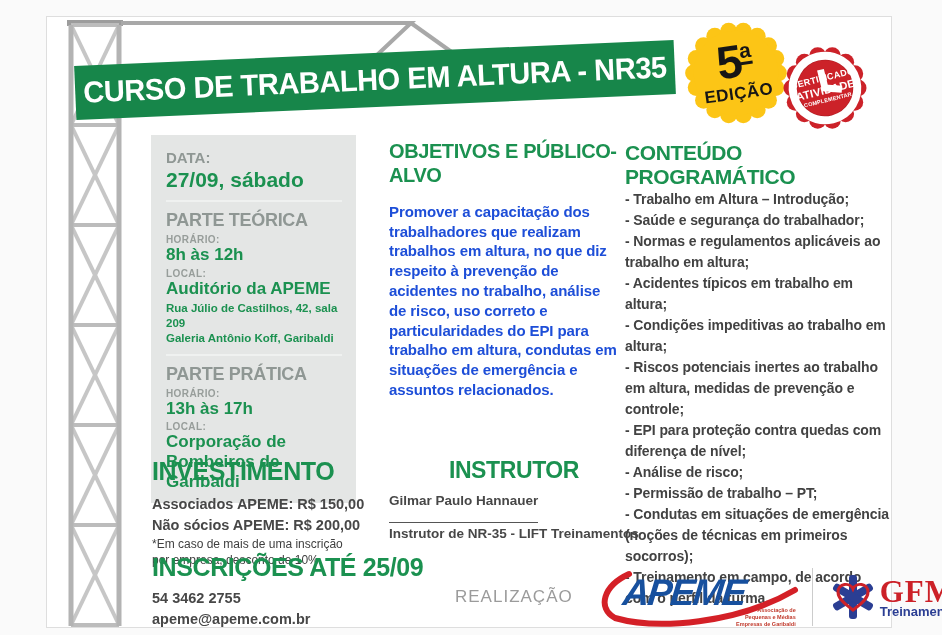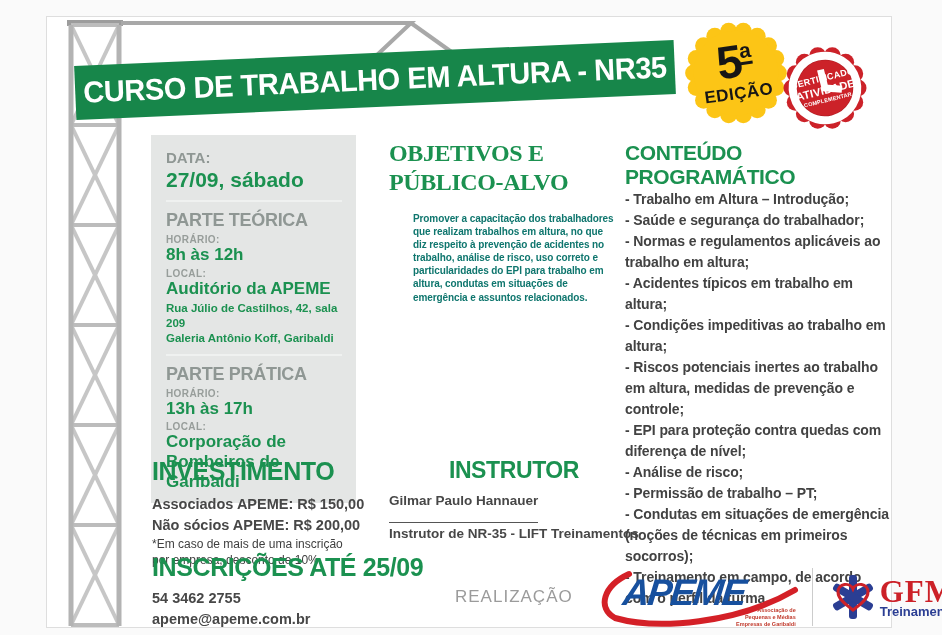--- a/index.html
+++ b/index.html
@@ -38,22 +38,22 @@
   .date-val { font-size:21px; font-weight:700; color:#1b9150; margin-top:2px; }
   .sep { border-top:2px solid #eff1f0; margin:8px 0 8px; }
   .part-title { font-size:18px; font-weight:700; color:#8f9794; letter-spacing:-0.3px; }
   .sub-lbl { font-size:10px; font-weight:700; color:#979d9a; letter-spacing:.4px; margin-top:3px; }
   .green-val { font-size:17px; font-weight:700; color:#1b9150; line-height:1.15; }
   .addr { font-size:11.5px; font-weight:700; color:#1b9150; line-height:1.3; margin-top:3px; }
 
   
   .h-green { color:#1b9150; font-weight:700; letter-spacing:-0.4px; }
   .col-objectives { position:absolute; left:342px; top:122px; width:230px; }
-  .col-objectives h2 { font-size:24px; line-height:1.22;font-family:Liberation Serif, serif; }
-  .obj-text { margin-top:14px; font-size:10px; font-weight:700; color:#0f766e; line-height:1.32; letter-spacing:-0.1px;margin-left:24px; }
+  .col-objectives h2 { font-size:20px; line-height:1.22; }
+  .obj-text { margin-top:14px; font-size:15px; font-weight:700; color:#1d4ed8; line-height:1.32; letter-spacing:-0.1px; }
   .col-program { position:absolute; left:578px; top:124px; width:266px; }
   .col-program h2 { font-size:21px; }
   .prog-list { list-style:none; font-size:14px; font-weight:700; color:#424242; line-height:1.5; letter-spacing:-0.1px; }
 
   .block-investment { position:absolute; left:105px; top:440px; width:270px; }
   .block-investment h2 { font-size:25px; }
   .inv-line { font-size:14.5px; font-weight:700; color:#474747; line-height:1.45; }
   .inv-line.first { margin-top:8px; }
   .inv-note { font-size:12px; font-weight:400; color:#404040; line-height:1.35; }
   .block-inscriptions { position:absolute; left:105px; top:536px; width:330px; }

